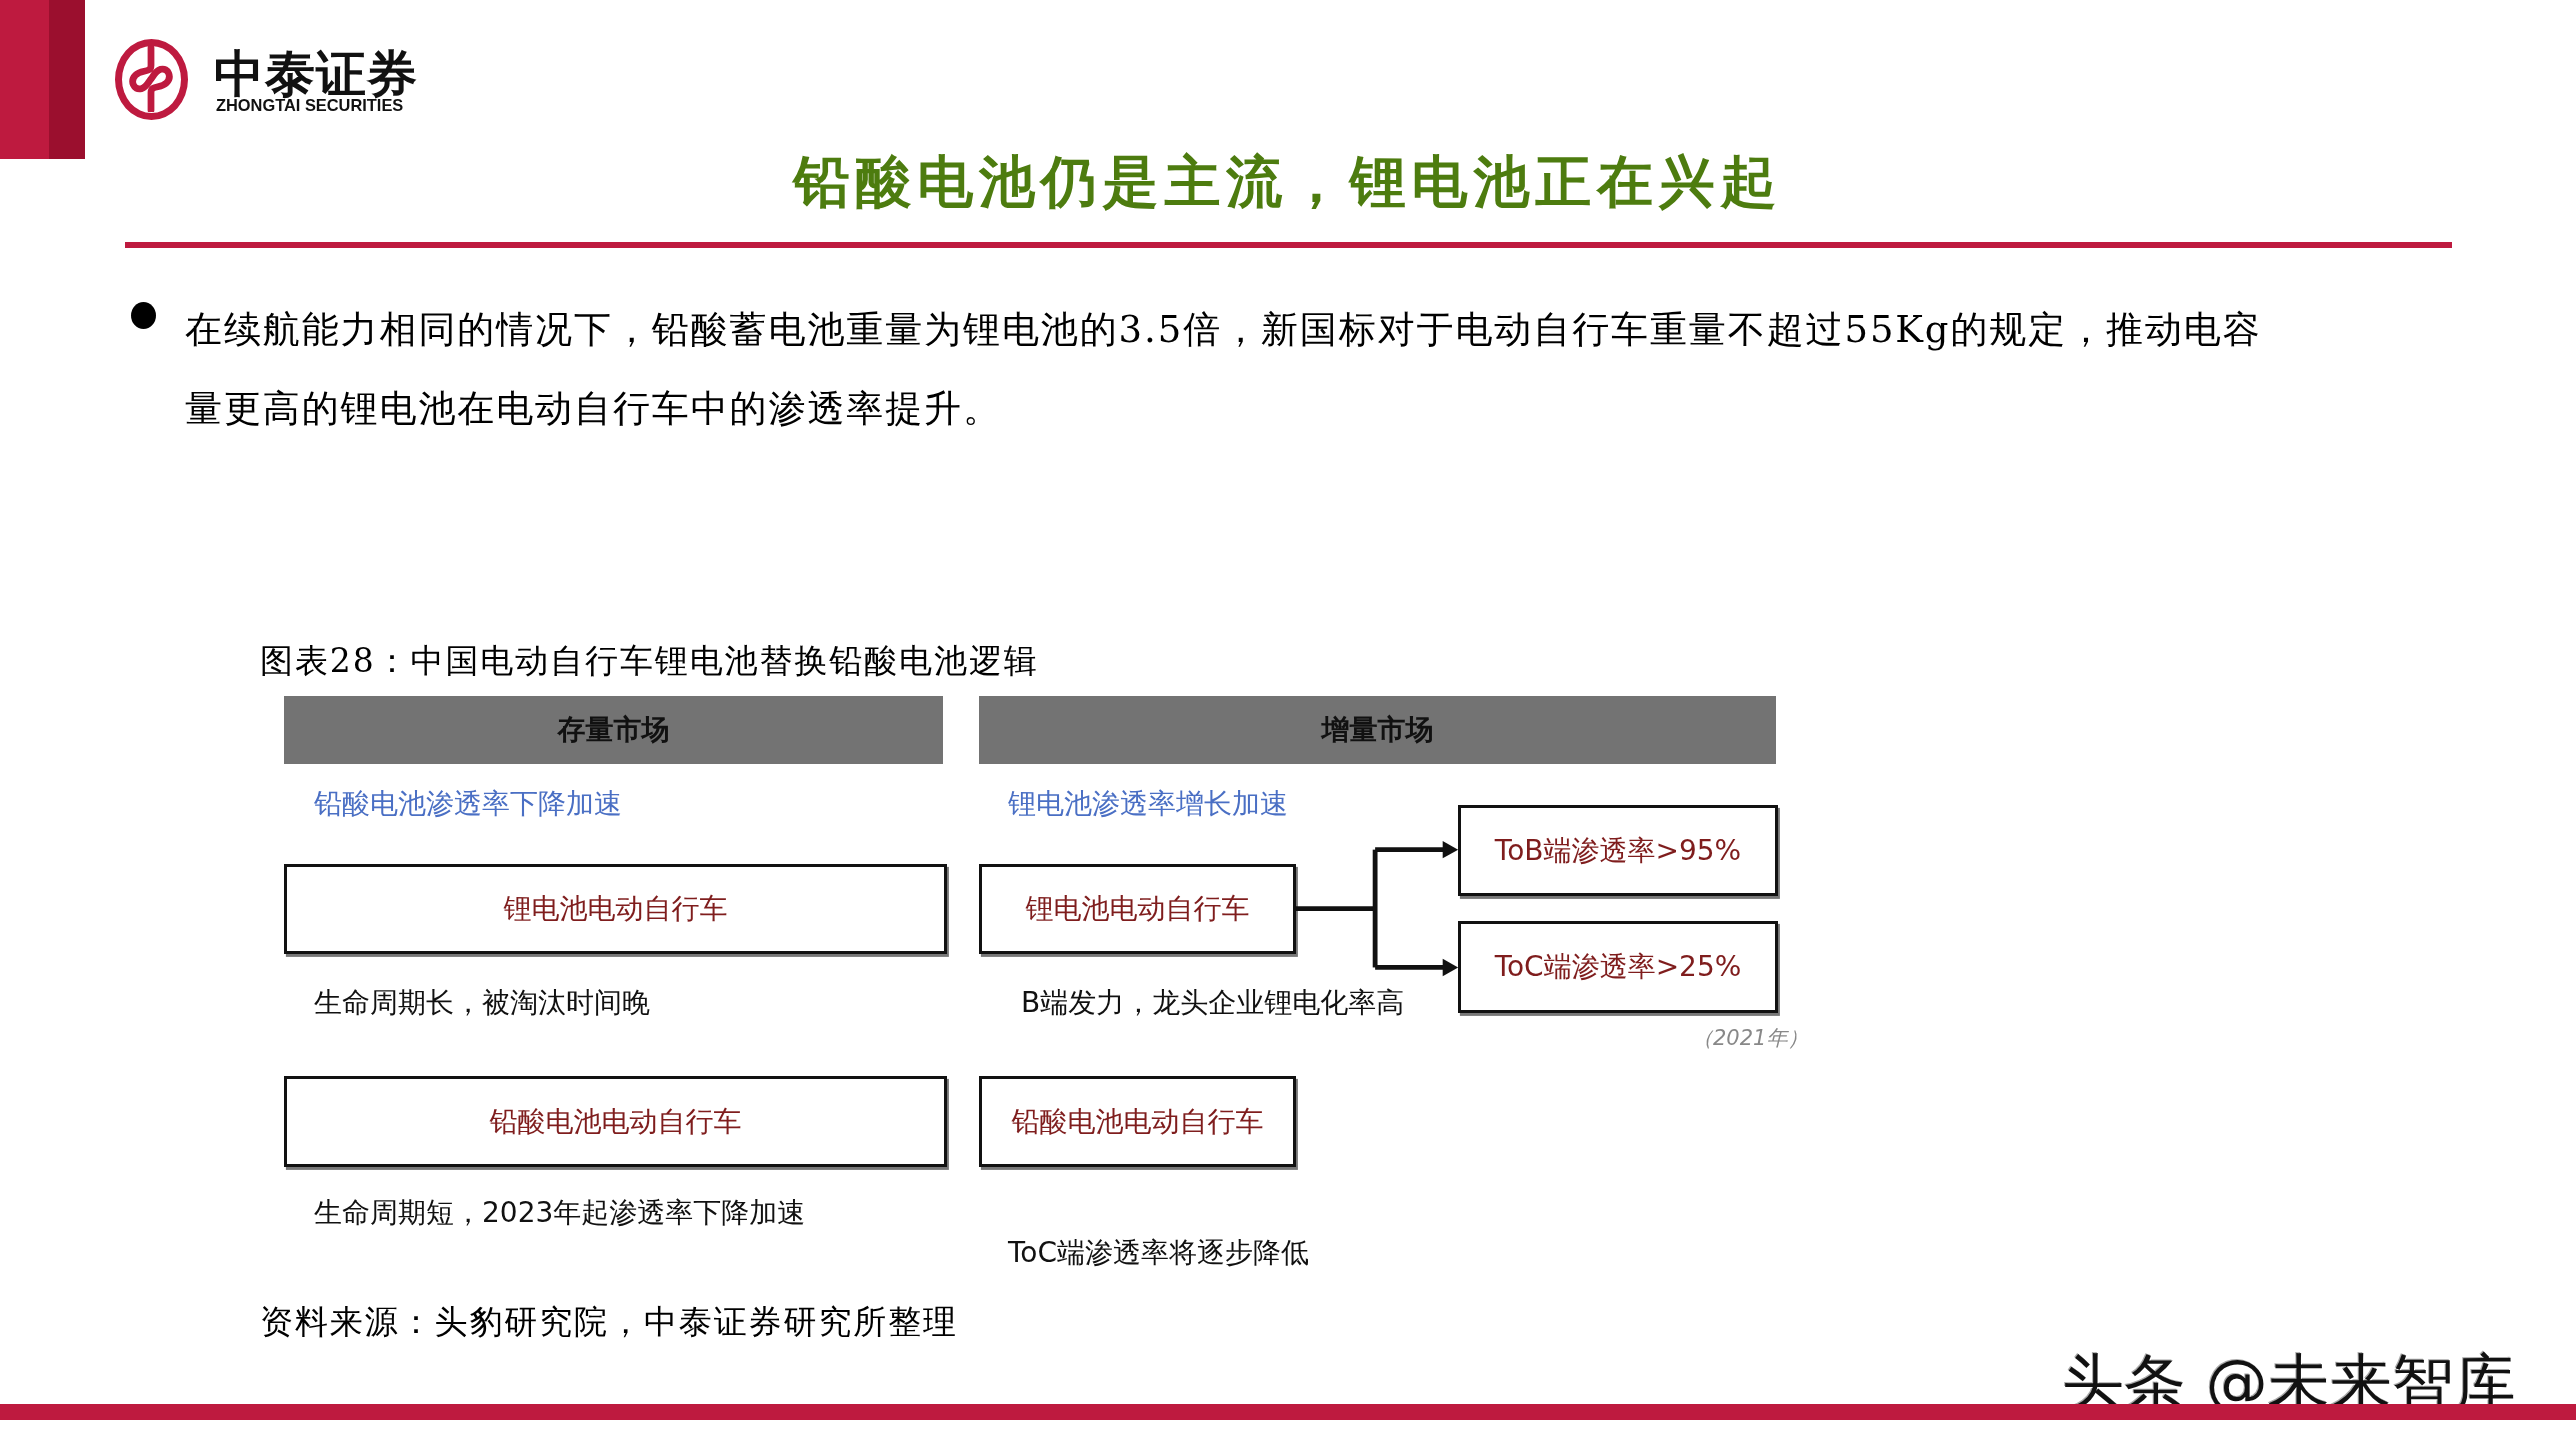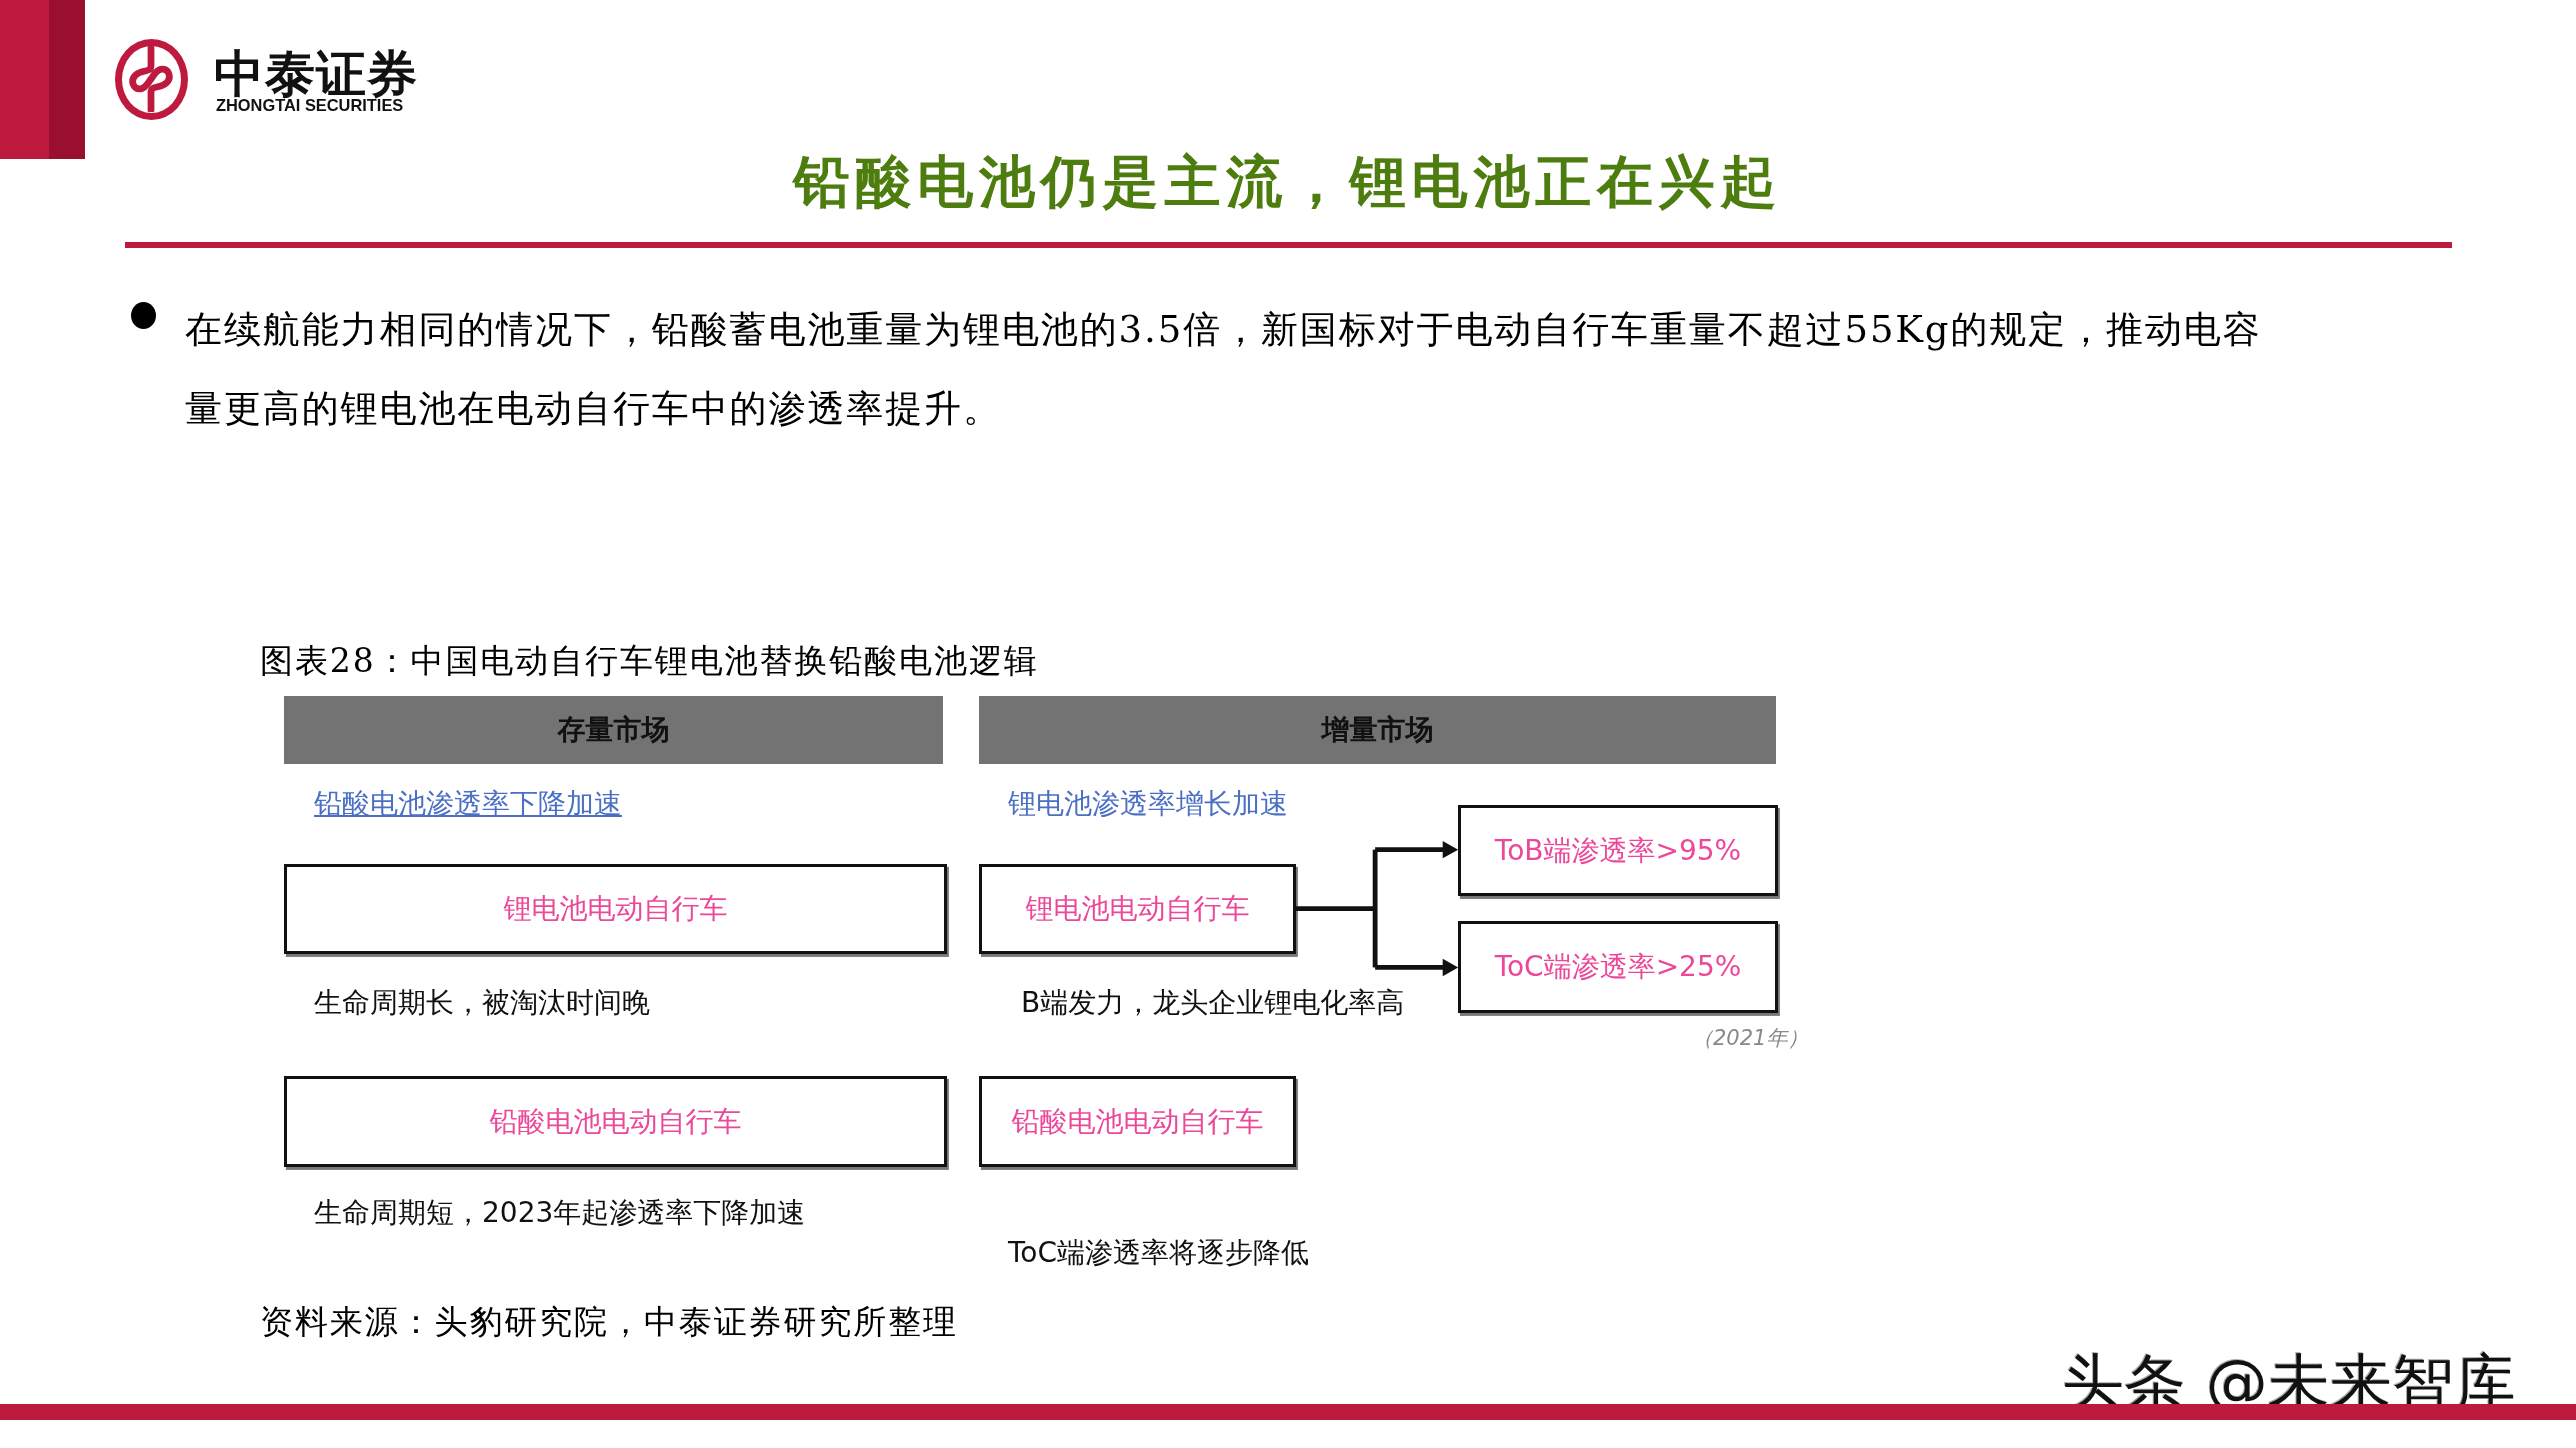--- a/index.html
+++ b/index.html
@@ -12,21 +12,21 @@
   .logo-circle svg { position:absolute; left:0; top:0; }
   .logo-cn { left:214px; top:41px; font-size:50px; font-weight:bold; letter-spacing:1px; color:#111; font-family:"DejaVu Sans", sans-serif; }
   .logo-en { left:216px; top:96px; font-size:16.4px; font-weight:bold; color:#111; letter-spacing:0px; font-family:"Liberation Sans", sans-serif; }
   .title { left:0; width:2576px; top:145px; text-align:center; font-size:56px; font-weight:bold; color:#4d7c0f; letter-spacing:5.8px; font-family:"DejaVu Serif", serif; }
   .rule { left:125px; top:242px; width:2327px; height:5.8px; background:#BE1A3F; }
   .bullet { left:131px; top:302px; width:25px; height:27px; border-radius:50%; background:#000; }
   .body-text { left:185px; top:290px; width:2270px; font-size:37px; line-height:79px; letter-spacing:1.9px; font-family:"DejaVu Serif", serif; color:#000; }
   .caption { left:260px; top:639px; font-size:33px; letter-spacing:1.9px; font-family:"DejaVu Serif", serif; }
   .hdr { top:696px; height:68px; background:#737373; display:flex; align-items:center; justify-content:center; font-size:28px; font-weight:bold; color:#111; font-family:"DejaVu Sans", sans-serif; }
   .blue { font-size:28px; color:#4A6FC4; font-family:"DejaVu Sans", sans-serif; }
-  .box { border:3.9px solid #111; box-shadow:1.9px 2.9px 0 #777; box-sizing:border-box; background:#fff; display:flex; align-items:center; justify-content:center; font-size:28px; color:#ec4899; font-family:"DejaVu Sans", sans-serif; }
+  .box { border:3.9px solid #111; box-shadow:1.9px 2.9px 0 #777; box-sizing:border-box; background:#fff; display:flex; align-items:center; justify-content:center; font-size:28px; color:#7f1d1d; font-family:"DejaVu Sans", sans-serif; }
   .desc { font-size:28px; color:#111; font-family:"DejaVu Sans", sans-serif; }
   .year { font-size:21px; color:#888; font-style:italic; font-family:"DejaVu Sans", sans-serif; }
   .source { left:260px; top:1300px; font-size:33px; letter-spacing:1.9px; font-family:"DejaVu Serif", serif; }
   .watermark { left:2062px; top:1341px; font-size:62px; color:#111; font-family:"DejaVu Sans", sans-serif; text-shadow:1px 1px 0 #fff, -1px -1px 0 #aaa; }
   .bottombar { left:0; top:1404px; width:2576px; height:15.5px; background:#BE1A3F; }
 </style>
 </head>
 <body>
 
 <div class="abs redbar-a"></div>
@@ -51,21 +51,21 @@
 
 <div class="abs caption">图表28：中国电动自行车锂电池替换铅酸电池逻辑</div>
 
 <div class="abs hdr" style="left:284px;width:659px;">
   <span>存量市场</span>
 </div>
 <div class="abs hdr" style="left:979px;width:797px;">
   <span>增量市场</span>
 </div>
 
-<div class="abs blue" style="left:314px;top:785px;text-decoration:underline;">铅酸电池渗透率下降加速</div>
+<div class="abs blue" style="left:314px;top:785px;">铅酸电池渗透率下降加速</div>
 <div class="abs blue" style="left:1008px;top:785px;">锂电池渗透率增长加速</div>
 
 <div class="abs box" style="left:284px;top:864px;width:663px;height:90px;">
   <span>锂电池电动自行车</span>
 </div>
 <div class="abs desc" style="left:314px;top:984px;">生命周期长，被淘汰时间晚</div>
 
 <div class="abs box" style="left:284px;top:1076px;width:663px;height:91px;">
   <span>铅酸电池电动自行车</span>
 </div>

